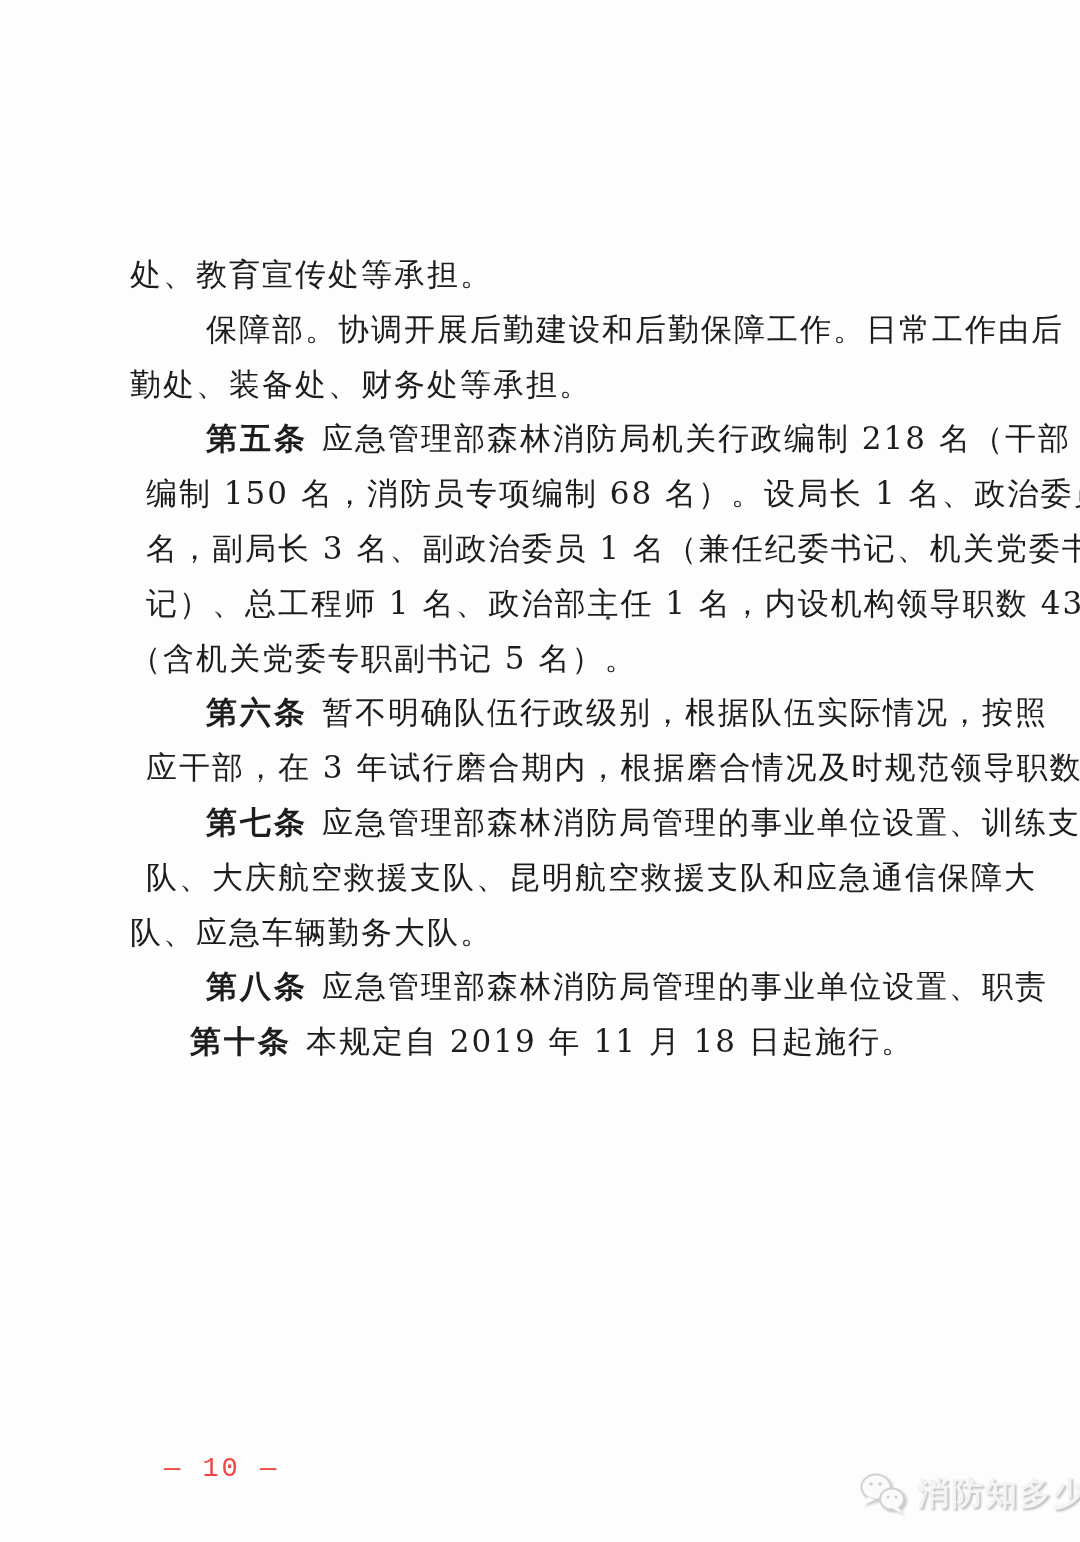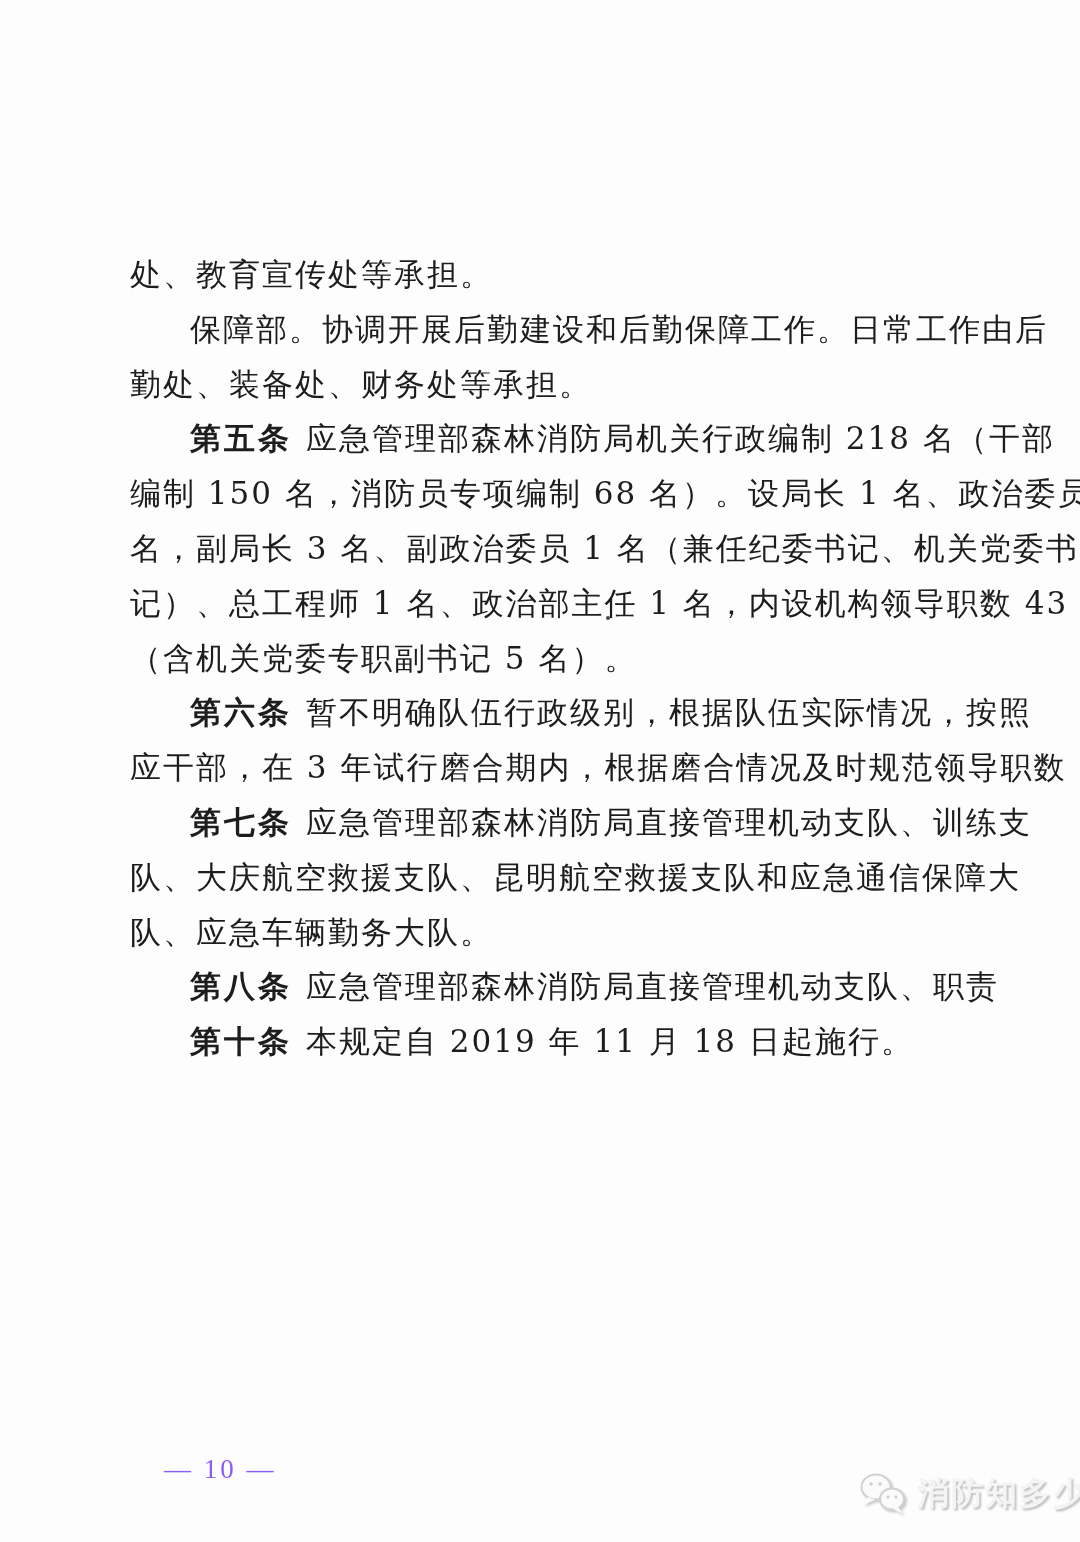--- a/index.html
+++ b/index.html
@@ -33,20 +33,21 @@
     white-space: nowrap;
     letter-spacing: 2px;
   }
   .line.indent {
     padding-left: 60px;
   }
   .line.full {
     text-align: justify;
     text-align-last: justify;
     text-justify: inter-character;
+    margin-left: 16px;
   }
   .article-no {
     font-family: "Liberation Sans", "DejaVu Sans", sans-serif;
     font-weight: bold;
     margin-right: 14px;
     letter-spacing: 3px;
   }
   .ink-dot {
     position: absolute;
     left: 606px;
@@ -55,22 +56,22 @@
     height: 4px;
     border-radius: 50%;
     background: #4a4a4a;
   }
   .footer-page-number {
     position: absolute;
     left: 164px;
     top: 1454px;
     font-size: 27px;
     letter-spacing: 3px;
-    color: #8b5cf6;
-    font-family: Liberation Serif, serif;
+    color: #ef4444;
+    font-family: Liberation Mono, monospace;
     text-align: center;
   }
   .watermark {
     position: absolute;
     left: 858px;
     top: 1470px;
     height: 48px;
     display: flex;
     align-items: center;
     gap: 9px;
@@ -98,24 +99,24 @@
     <div class="line"><span>处、教育宣传处等承担。</span></div>
     <div class="line indent full"><span>保障部。协调开展后勤建设和后勤保障工作。日常工作由后</span></div>
     <div class="line"><span>勤处、装备处、财务处等承担。</span></div>
     <div class="line indent full"><span class="article-no">第五条</span><span>应急管理部森林消防局机关行政编制 218 名（干部</span></div>
     <div class="line full"><span>编制 150 名，消防员专项编制 68 名）。设局长 1 名、政治委员 1</span></div>
     <div class="line full"><span>名，副局长 3 名、副政治委员 1 名（兼任纪委书记、机关党委书</span></div>
     <div class="line full"><span>记）、总工程师 1 名、政治部主任 1 名，内设机构领导职数 43 名</span></div>
     <div class="line"><span>（含机关党委专职副书记 5 名）。</span></div>
     <div class="line indent full"><span class="article-no">第六条</span><span>暂不明确队伍行政级别，根据队伍实际情况，按照</span></div>
     <div class="line full"><span>应干部，在 3 年试行磨合期内，根据磨合情况及时规范领导职数</span></div>
-    <div class="line indent full"><span class="article-no">第七条</span><span>应急管理部森林消防局直接管理机动支队、训练支</span></div>
+    <div class="line indent full"><span class="article-no">第七条</span><span>应急管理部森林消防局管理的事业单位设置、训练支</span></div>
     <div class="line full"><span>队、大庆航空救援支队、昆明航空救援支队和应急通信保障大</span></div>
     <div class="line"><span>队、应急车辆勤务大队。</span></div>
-    <div class="line indent full"><span class="article-no">第八条</span><span>应急管理部森林消防局直接管理机动支队、职责</span></div>
+    <div class="line indent full"><span class="article-no">第八条</span><span>应急管理部森林消防局管理的事业单位设置、职责</span></div>
     <div class="line indent"><span class="article-no">第十条</span><span>本规定自 2019 年 11 月 18 日起施行。</span></div>
   </div>
 
   <div class="ink-dot"></div>
 
   <div class="footer-page-number">— 10 —</div>
 
   <div class="watermark">
     <span class="watermark-icon">
       <svg width="50" height="44" viewBox="0 0 50 44">

